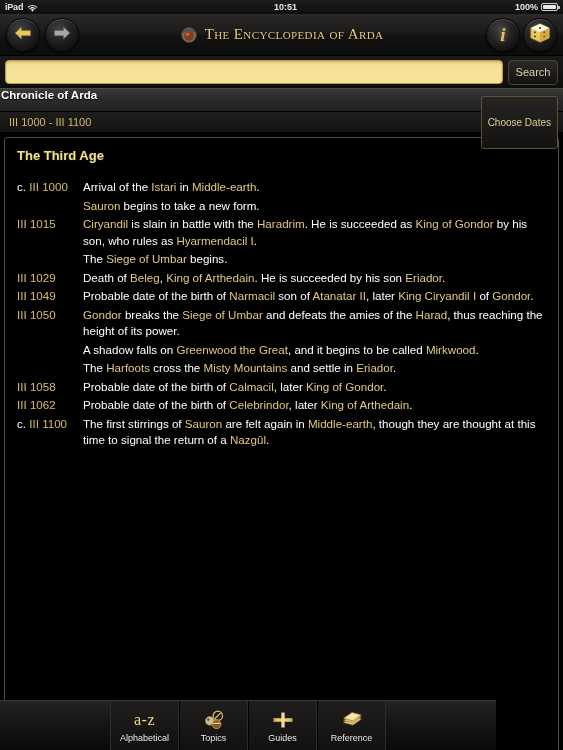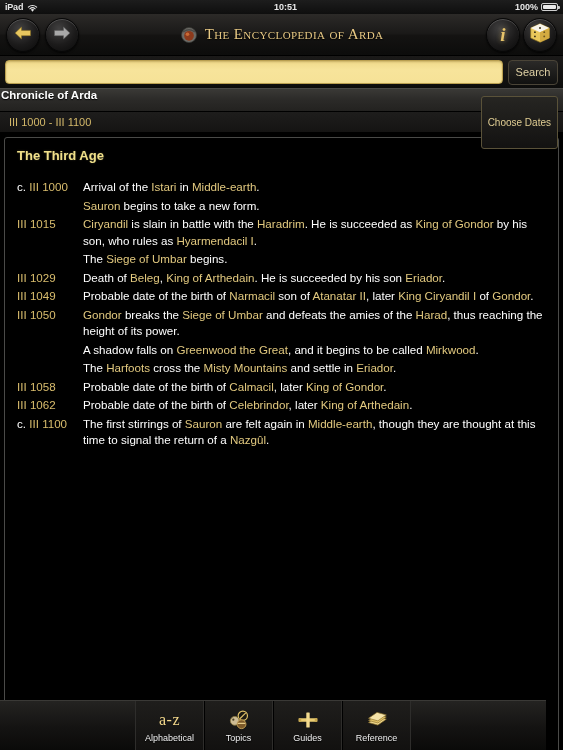--- a/index.html
+++ b/index.html
@@ -164,21 +164,21 @@
     white-space: nowrap;
   }
   .entry .body { flex: 1; }
   .cpre { color: #ffffff; }
   .dnum { color: #d9bd6d; }
   a.lnk { color: #e2c97f; text-decoration: none; }
 
   
   .tabbar {
     position: absolute; left: 0; bottom: 0;
-    width: 546px; height: 50px;
+    width: 496px; height: 50px;
     background: linear-gradient(to bottom, #242321 0%, #141312 55%, #0a0a09 100%);
     border-top: 1px solid #3a3936;
     display: flex; align-items: stretch; justify-content: center;
   }
   .tab {
     width: 69px;
     display: flex; flex-direction: column;
     align-items: center; justify-content: center;
     gap: 2px;
     background: linear-gradient(to bottom, #1f1e1c 0%, #121110 100%);

